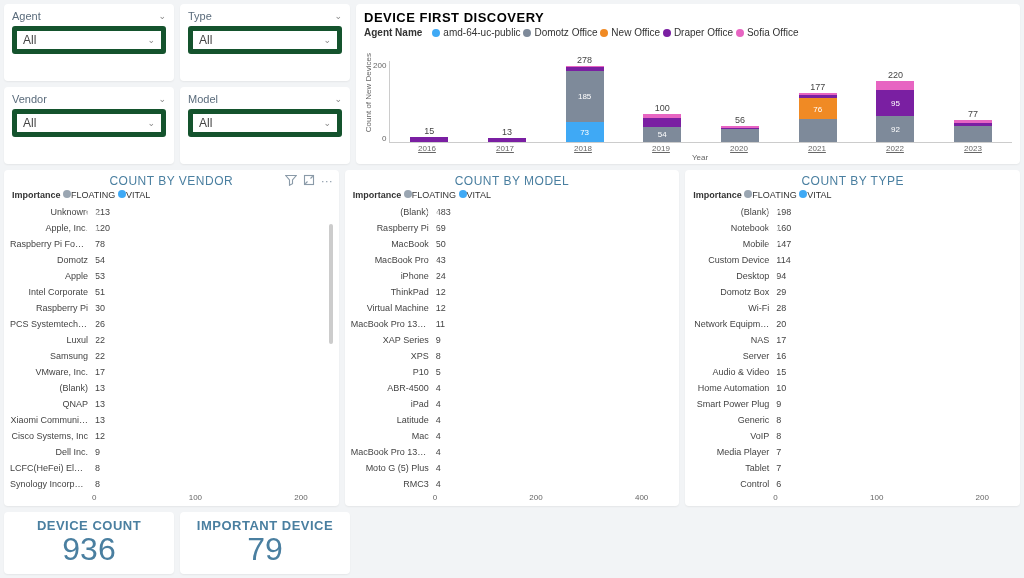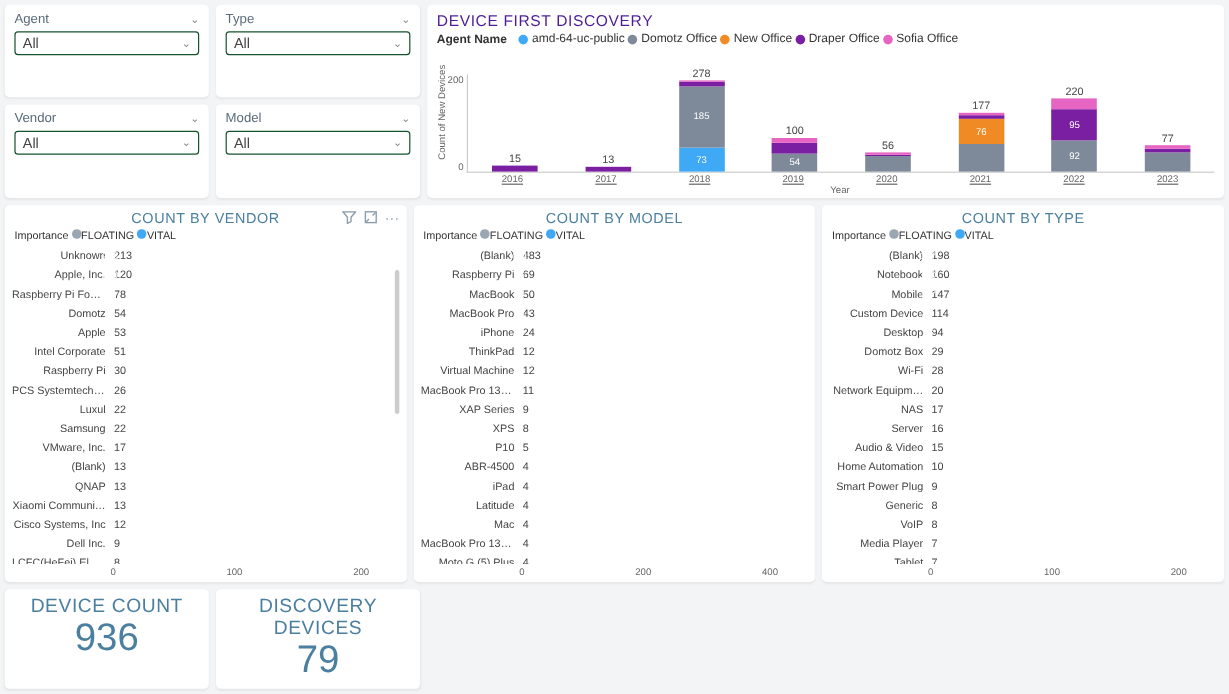--- a/index.html
+++ b/index.html
@@ -1,26 +1,26 @@
 <!DOCTYPE html>
 <html><head>
 <meta charset="utf-8">
 <style>
 * { box-sizing: border-box; margin: 0; padding: 0; }
 body { font-family: "Segoe UI", Arial, sans-serif; background: #f2f4f6; width: 1024px; height: 578px; overflow: hidden; padding: 4px; }
 .grid { display: grid; grid-template-columns: 170px 170px 1fr; grid-template-rows: auto auto 1fr; gap: 6px; height: 100%; }
 .card { background: #fff; border-radius: 4px; box-shadow: 0 1px 2px rgba(0,0,0,0.06); padding: 6px 8px; }
 .filter .lbl-row { display: flex; justify-content: space-between; align-items: center; font-size: 11px; color: #5a6b7b; }
-.filter .sel { display: flex; justify-content: space-between; align-items: center; font-size: 12px; color: #444; margin-top: 4px; border: 1px solid #14532d; border-radius: 3px; padding: 2px 6px; cursor: pointer; }
+.filter .sel { display: flex; justify-content: space-between; align-items: center; font-size: 12px; color: #444; margin-top: 4px; border: 5px solid #14532d; border-radius: 3px; padding: 2px 6px; cursor: pointer; }
 .chev { font-size: 9px; color: #888; }
 .count-card { text-align: center; }
-.count-card .clabel { font-size: 16px; color: #4a7fa0; letter-spacing: 0.5px; }
+.count-card .clabel { font-size: 13px; color: #4a7fa0; letter-spacing: 0.5px; font-weight: bold; }
 .count-card .cval { font-size: 32px; color: #4a7fa0; font-weight: 300; margin-top: -2px; }
 .discovery { grid-row: 1 / 3; grid-column: 3 / 4; padding: 6px 8px 2px 8px; }
-.discovery .title { font-size: 13px; color: #4c1d95; letter-spacing: 0.5px; font-weight: 400; }
+.discovery .title { font-size: 13px; color: #000000; letter-spacing: 0.5px; font-weight: 700; }
 .legend { display: flex; align-items: center; gap: 8px; font-size: 10px; color: #333; margin-top: 2px; flex-wrap: wrap; }
 .legend .lname { font-weight: bold; margin-right: 2px; }
 .lg { display: inline-flex; align-items: center; gap: 3px; }
 .dot { width: 8px; height: 8px; border-radius: 50%; display: inline-block; }
 .stacked { display: flex; align-items: flex-end; gap: 0; height: 100px; margin-top: 4px; position: relative; }
 .ylabel { writing-mode: vertical-rl; transform: rotate(180deg); font-size: 8px; color: #666; align-self: center; }
 .yaxis { display: flex; flex-direction: column; justify-content: space-between; height: 82px; font-size: 8px; color: #666; text-align: right; padding-right: 3px; }
 .bars-area { flex: 1; display: flex; align-items: flex-end; justify-content: space-around; height: 82px; border-left: 1px solid #ccc; border-bottom: 1px solid #ccc; position: relative; align-self: flex-end; }
 .yearcol { display: flex; flex-direction: column; align-items: center; width: 60px; }
 .total-lbl { font-size: 9px; color: #444; margin-bottom: 1px; }
@@ -29,21 +29,21 @@
 .seglbl { position: absolute; top: 50%; left: 50%; transform: translate(-50%,-50%); font-size: 8px; color: #fff; }
 .xrow { display: flex; justify-content: space-around; font-size: 8px; color: #666; margin-top: 1px; margin-left: 24px; text-decoration: underline; }
 .xrow span { width: 60px; text-align: center; }
 .xlab { font-size: 8px; color: #666; text-align: center; margin-left: 24px; }
 
 .charts { grid-row: 3 / 4; grid-column: 1 / 4; display: grid; grid-template-columns: 1fr 1fr 1fr; gap: 6px; min-height: 0; }
 .panel { background: #fff; border-radius: 4px; box-shadow: 0 1px 2px rgba(0,0,0,0.06); padding: 4px 6px; display: flex; flex-direction: column; min-height: 0; position: relative; }
 .panel .ptitle { font-size: 12px; color: #4a7fa0; text-align: center; letter-spacing: 0.5px; }
 .panel .toolbar { position: absolute; top: 4px; right: 6px; display: flex; gap: 6px; color: #8a9aa8; font-size: 12px; }
 .plegend { font-size: 9px; color: #333; margin: 2px 0 4px 2px; }
-.plegend .lname { font-weight: normal; }
+.plegend .lname { font-weight: bold; }
 .barlist { flex: 1; overflow: hidden; font-size: 9px; color: #444; position: relative; }
 .row { display: flex; align-items: center; height: 16px; }
 .row .rlabel { width: 82px; text-align: right; padding-right: 4px; white-space: nowrap; overflow: hidden; text-overflow: ellipsis; font-size: 9px; }
 .row .bararea { flex: 1; display: flex; align-items: center; position: relative; }
 .row .bar { height: 11px; display: flex; }
 .row .bseg { height: 100%; position: relative; }
 .row .bslbl { position: absolute; top: 50%; left: 50%; transform: translate(-50%,-50%); font-size: 8px; color: #fff; }
 .row .tot { font-size: 9px; color: #444; margin-left: 3px; }
 .xaxis { display: flex; font-size: 8px; color: #666; margin-top: 2px; }
 .xaxis .spacer { width: 82px; }
@@ -200,21 +200,21 @@
         <span class="chev">⌄</span>
       </div>
   </div>
 
   <div class="card count-card">
     <div class="clabel">DEVICE COUNT</div>
     <div class="cval">936</div>
   </div>
 
   <div class="card count-card">
-    <div class="clabel">DISCOVERY DEVICES</div>
+    <div class="clabel">IMPORTANT DEVICE</div>
     <div class="cval">79</div>
   </div>
 
   <div class="charts">
 
     <div class="panel">
       <div class="toolbar">
         <span><svg width="12" height="12" viewBox="0 0 16 16" fill="none" stroke="#8a9aa8" stroke-width="1.5">
               <path d="M1 2h14l-5 6v5l-4 2v-7z"></path>
             </svg></span>

